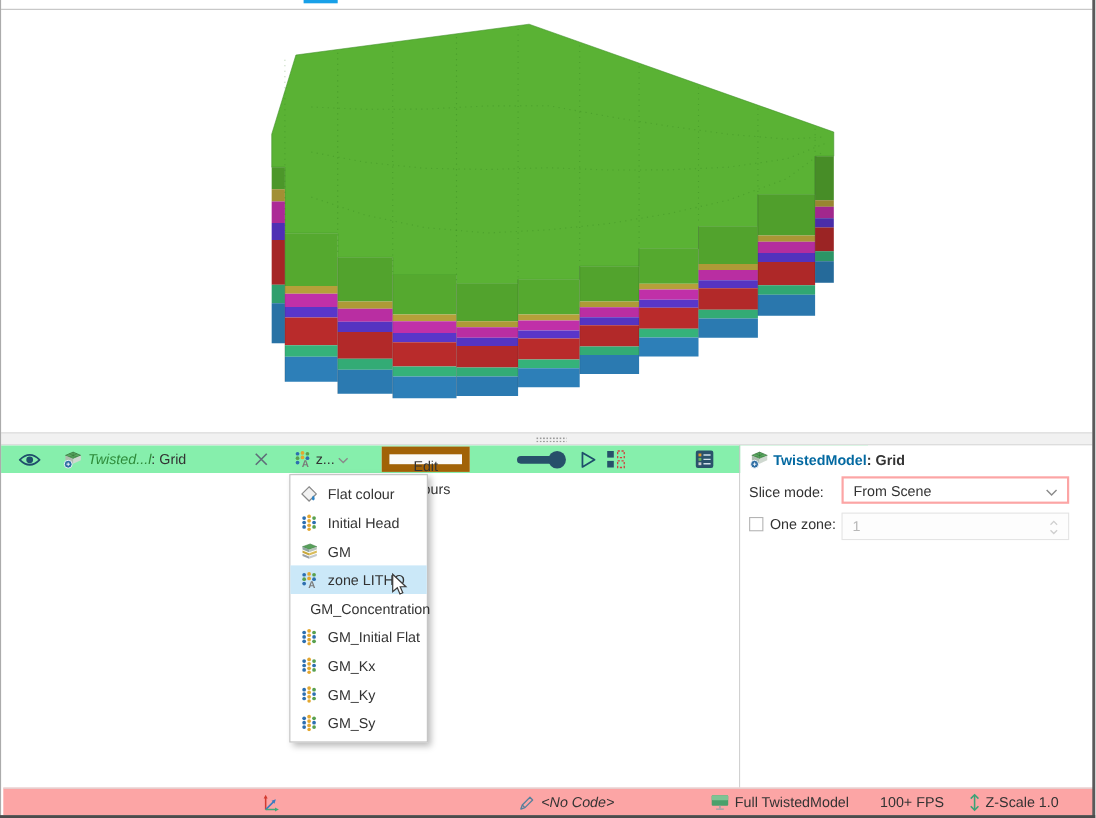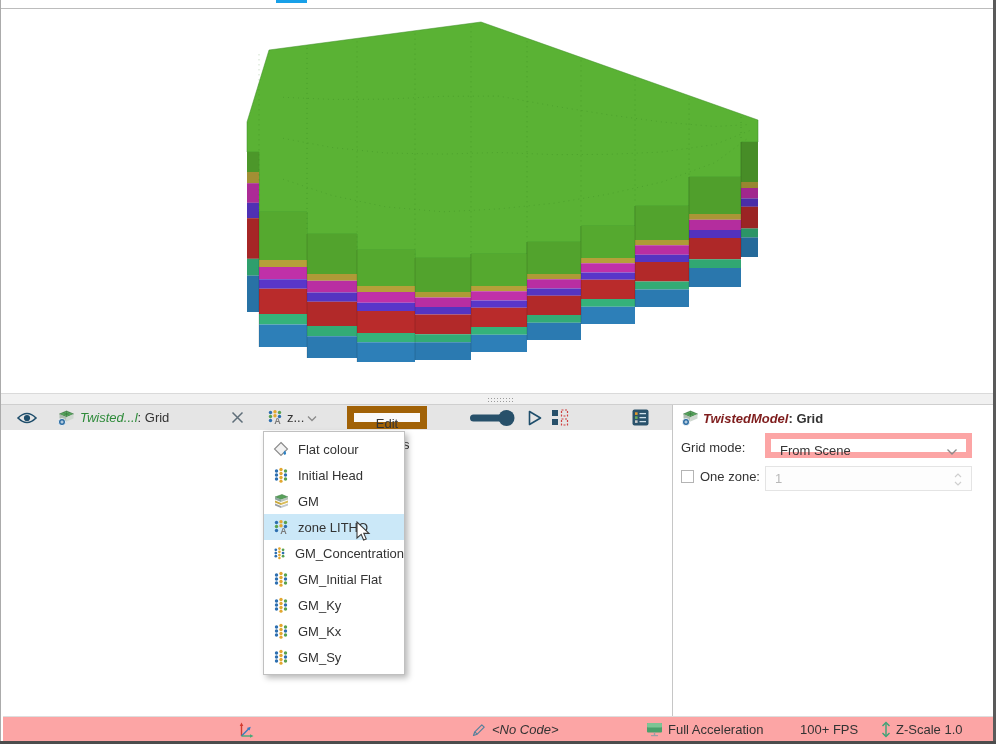--- a/index.html
+++ b/index.html
@@ -15,39 +15,39 @@
   .top-line{left:1px;top:8px;width:992px;height:1px;background:#bcbcbc;}
   
   .viewport{left:1px;top:9px;width:992px;height:384px;background:#fff;}
   
   .splitter{left:1px;top:393px;width:992px;height:12px;background:#f1f1f1;
     border-top:1px solid #dadada;border-bottom:1px solid #cfcfcf;box-sizing:border-box;}
   .grip{left:486px;top:3px;width:28px;height:5px;
     background-image:radial-gradient(#9a9a9a 35%,transparent 40%);background-size:3px 3px;}
   
   .left-pane{left:1px;top:405px;width:671px;height:311px;background:#fff;}
-  .shape-toolbar{left:0;top:0;width:767px;height:25px;background:#e5e5e5;padding-left:21px;}
+  .shape-toolbar{left:0;top:0;width:767px;height:25px;background:#86efac;padding-left:21px;}
   .tb-title{left:79px;top:5px;white-space:nowrap;}
   .tb-title .model{color:#2e8b3a;font-style:italic;}
   .edit-colours{left:346px;top:1px;width:80px;height:23px;background:#fafafa;
     border:7px solid #a16207;box-sizing:border-box;text-align:center;line-height:21px;color:#333;}
   
   .vdivider{left:672px;top:405px;width:1px;height:311px;background:#c6c6c6;}
   
   .right-pane{left:673px;top:405px;width:320px;height:311px;background:#fff;}
   .rp-title{left:30px;top:6px;font-weight:bold;white-space:nowrap;}
-  .rp-title .model{color:#7f1d1d;font-style:italic;}
+  .rp-title .model{color:#0369a1;}
   .rp-label{color:#333;}
-  .combo{background:#fff;border:6px solid #fca5a5;box-sizing:border-box;}
+  .combo{background:#fff;border:2px solid #fca5a5;box-sizing:border-box;}
   .combo .val{position:absolute;left:9px;top:4px;}
   .spin{background:#fdfdfd;border:1px solid #e4e4e4;box-sizing:border-box;color:#b8b8b8;}
   .spin .val{position:absolute;left:9px;top:4px;}
   .checkbox{width:13px;height:13px;background:#fff;border:1px solid #b4b4b4;box-sizing:border-box;}
   
-  .menu{left:263px;top:431px;width:142px;background:#fff;border:1px solid #c0c0c0;
+  .menu{left:263px;top:431px;width:126px;background:#fff;border:1px solid #c0c0c0;
     box-shadow:3px 3px 6px rgba(0,0,0,.28);padding:4px 0;box-sizing:border-box;z-index:5;}
   .menu-item{height:26px;display:flex;align-items:center;padding-left:9px;gap:9px;white-space:nowrap;}
   .menu-item.selected{background:#cbe8f8;}
   
   .status-bar{left:3px;top:716px;width:992px;height:25px;background:#fca5a5;
     border-top:1px solid #dedede;box-sizing:border-box;}
   .sb-text{top:5px;color:#333;}
   .italic{font-style:italic;}
   svg{display:block;}
 </style>
@@ -274,21 +274,21 @@
     </div>
   </div>
 
   <div class="abs vdivider"></div>
 
   <div class="abs right-pane">
     <svg class="abs" style="left:8px;top:3px" width="19" height="19">
         <use href="#ic-shape"></use>
       </svg>
     <div class="abs rp-title"><span class="model">TwistedModel</span><span>: Grid</span></div>
-    <div class="abs rp-label" style="left:8px;top:35px">Grid mode:</div>
+    <div class="abs rp-label" style="left:8px;top:35px">Slice mode:</div>
     <div class="abs combo" style="left:92px;top:28px;width:207px;height:25px">
       <span class="val">From Scene</span>
       <svg class="abs" style="right:8px;top:9px" width="12" height="8" viewBox="0 0 12 8">
         <polyline points="1.5,1.5 6,6 10.5,1.5" fill="none" stroke="#8a8a8a" stroke-width="1.3"></polyline>
       </svg>
     </div>
     <div class="abs checkbox" style="left:8px;top:65px"></div>
     <div class="abs rp-label" style="left:27px;top:64px">One zone:</div>
     <div class="abs spin" style="left:92px;top:61px;width:207px;height:25px">
       <span class="val">1</span>
@@ -333,27 +333,27 @@
     <div class="menu-item">
       <svg width="16" height="16">
           <use href="#ic-values"></use>
         </svg>
       <span>GM_Initial Flat</span>
     </div>
     <div class="menu-item">
       <svg width="16" height="16">
           <use href="#ic-values"></use>
         </svg>
+      <span>GM_Kx</span>
+    </div>
+    <div class="menu-item">
+      <svg width="16" height="16">
+          <use href="#ic-values"></use>
+        </svg>
       <span>GM_Ky</span>
-    </div>
-    <div class="menu-item">
-      <svg width="16" height="16">
-          <use href="#ic-values"></use>
-        </svg>
-      <span>GM_Kx</span>
     </div>
     <div class="menu-item">
       <svg width="16" height="16">
           <use href="#ic-values"></use>
         </svg>
       <span>GM_Sy</span>
     </div>
   </div>
 
   <svg class="abs" style="left:356px;top:521px;z-index:9" width="16" height="22" viewBox="0 0 16 22">
@@ -373,21 +373,21 @@
       <path d="M2.5,13.5 L3.8,9.8 L10.8,2.8 L13.2,5.2 L6.2,12.2 Z" fill="none" stroke="#57809c" stroke-width="1.2" stroke-linejoin="round"></path>
       <line x1="3.8" y1="9.8" x2="6.2" y2="12.2" stroke="#57809c" stroke-width="1.2"></line>
     </svg>
     <div class="abs sb-text italic" style="left:489px">&lt;No Code&gt;</div>
     <svg class="abs" style="left:643px;top:5px" width="17" height="15" viewBox="0 0 17 15">
       <rect x="1" y="1" width="15" height="9.5" rx="1" fill="#4aa06b"></rect>
       <rect x="1" y="1" width="15" height="4.5" rx="1" fill="#7dc494"></rect>
       <line x1="8.5" y1="10.5" x2="8.5" y2="13" stroke="#9aa0a6" stroke-width="1.4"></line>
       <line x1="5" y1="13.6" x2="12" y2="13.6" stroke="#9aa0a6" stroke-width="1.2"></line>
     </svg>
-    <div class="abs sb-text" style="left:665px">Full Acceleration</div>
+    <div class="abs sb-text" style="left:665px">Full TwistedModel</div>
     <div class="abs sb-text" style="left:797px">100+ FPS</div>
     <svg class="abs" style="left:877px;top:3px" width="12" height="19" viewBox="0 0 12 19">
       <line x1="6" y1="3.5" x2="6" y2="15.5" stroke="#3aa376" stroke-width="1.4"></line>
       <polyline points="2.5,6 6,2.5 9.5,6" fill="none" stroke="#3aa376" stroke-width="1.4"></polyline>
       <polyline points="2.5,13 6,16.5 9.5,13" fill="none" stroke="#3aa376" stroke-width="1.4"></polyline>
     </svg>
     <div class="abs sb-text" style="left:893px">Z-Scale 1.0</div>
   </div>
 
   <div class="abs left-border"></div>

